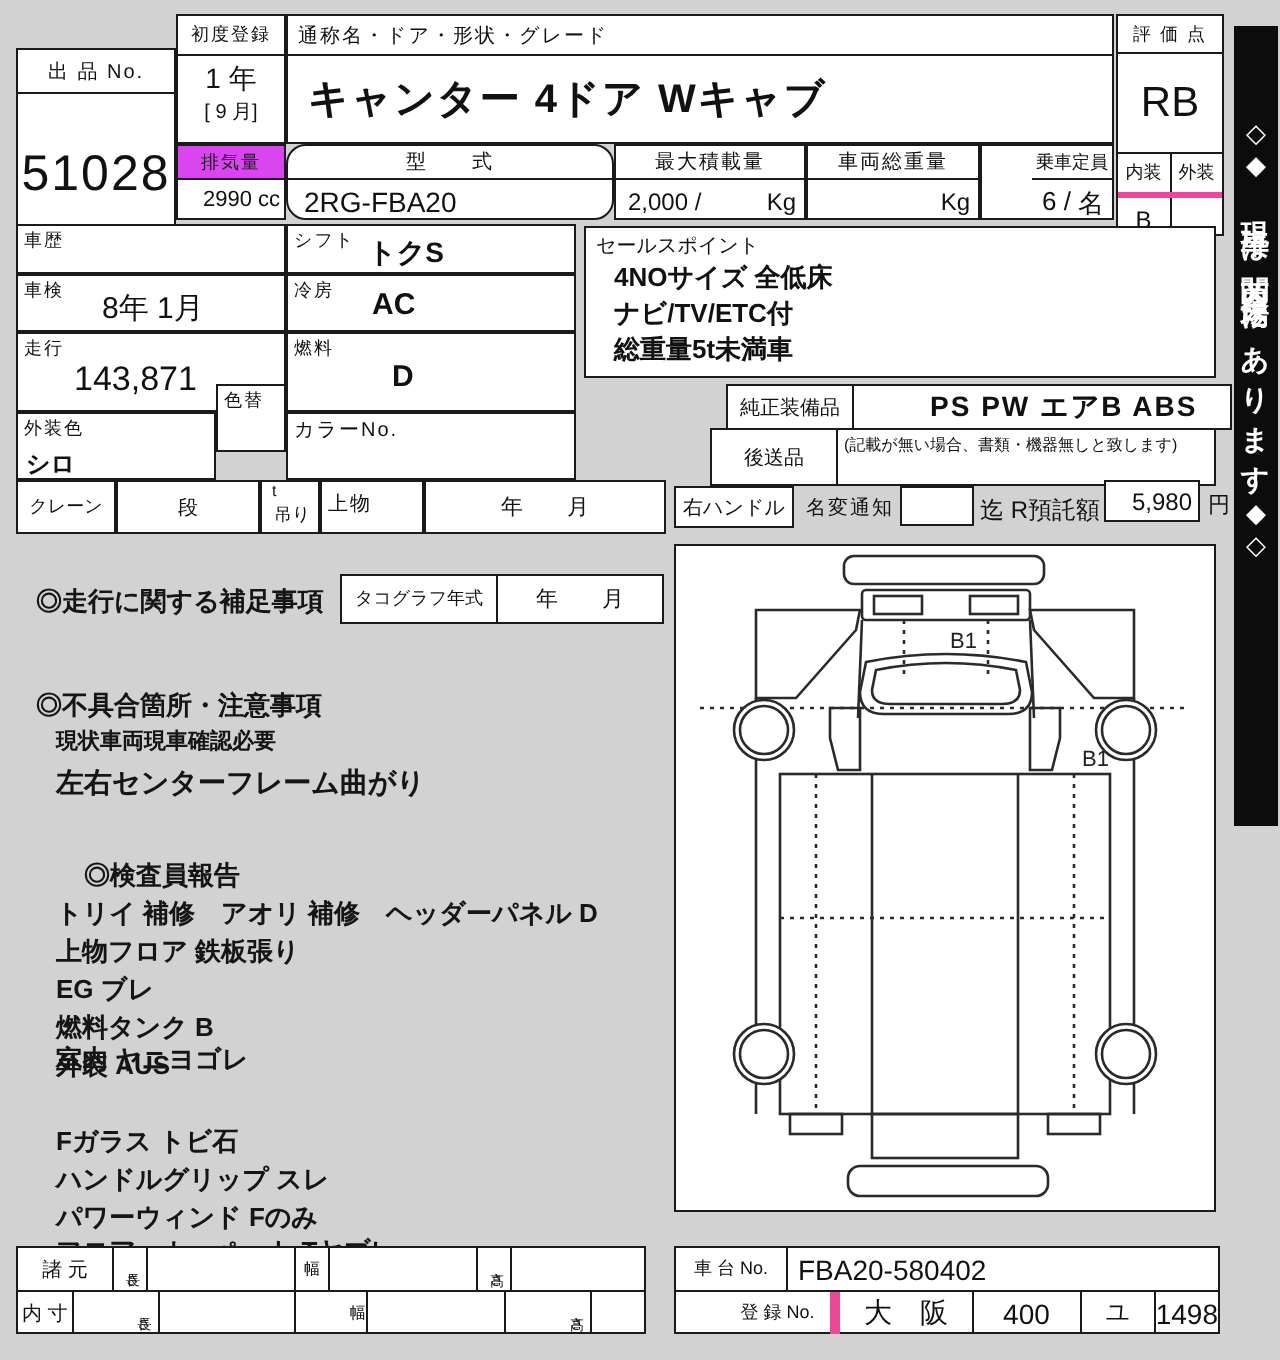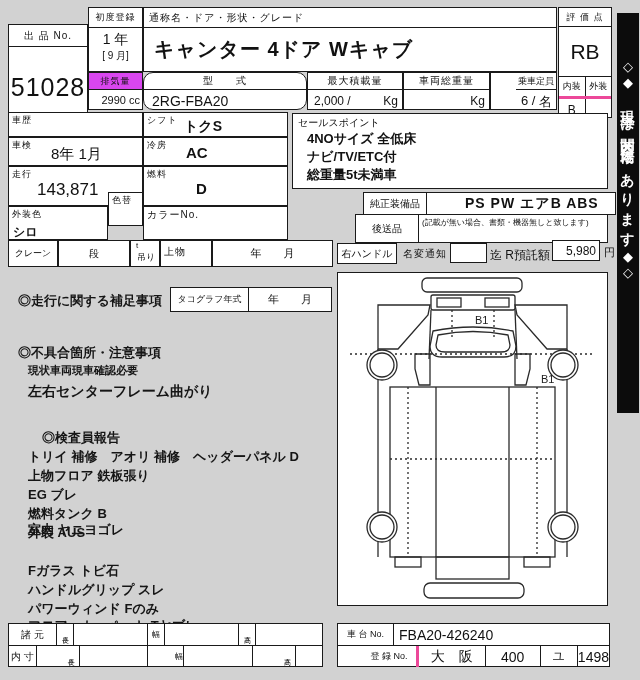--- a/index.html
+++ b/index.html
@@ -268,24 +268,24 @@
       <div class="celltxt" style="width:16px;border-right:1px solid #1a1a1a;font-size:8px;">幅</div>
       <div style="width:73px;border-right:1px solid #1a1a1a;"></div>
       <div class="celltxt" style="width:16px;border-right:1px solid #1a1a1a;font-size:7px;writing-mode:vertical-rl;text-orientation:upright;">高さ</div>
       <div style="flex:1;"></div>
     </div>
   </div>
 
   <div class="box" style="left:337px;top:623px;width:273px;height:44px;">
     <div style="height:21px;border-bottom:1px solid #1a1a1a;display:flex;">
       <div class="celltxt" style="width:55px;border-right:1px solid #1a1a1a;font-size:9px;">車 台 No.</div>
-      <div style="flex:1;display:flex;align-items:center;padding-left:5px;font-size:14px;">FBA20-426240</div>
+      <div style="flex:1;display:flex;align-items:center;padding-left:5px;font-size:14px;">FBA20-580402</div>
     </div>
     <div style="height:21px;display:flex;">
-      <div class="celltxt" style="width:55px;border-right:3px solid #ec4899;font-size:9px;margin-left:24px;">登 録 No.</div>
+      <div class="celltxt" style="width:55px;border-right:5px solid #ec4899;font-size:9px;margin-left:24px;">登 録 No.</div>
       <div class="celltxt" style="width:67px;border-right:1px solid #1a1a1a;font-size:14px;">大　阪</div>
       <div class="celltxt" style="width:55px;border-right:1px solid #1a1a1a;font-size:14px;">400</div>
       <div class="celltxt" style="width:37px;border-right:1px solid #1a1a1a;font-size:12px;">ユ</div>
       <div class="celltxt" style="flex:1;font-size:14px;">1498</div>
     </div>
   </div>
 
 </div>
 
 </body></html>

